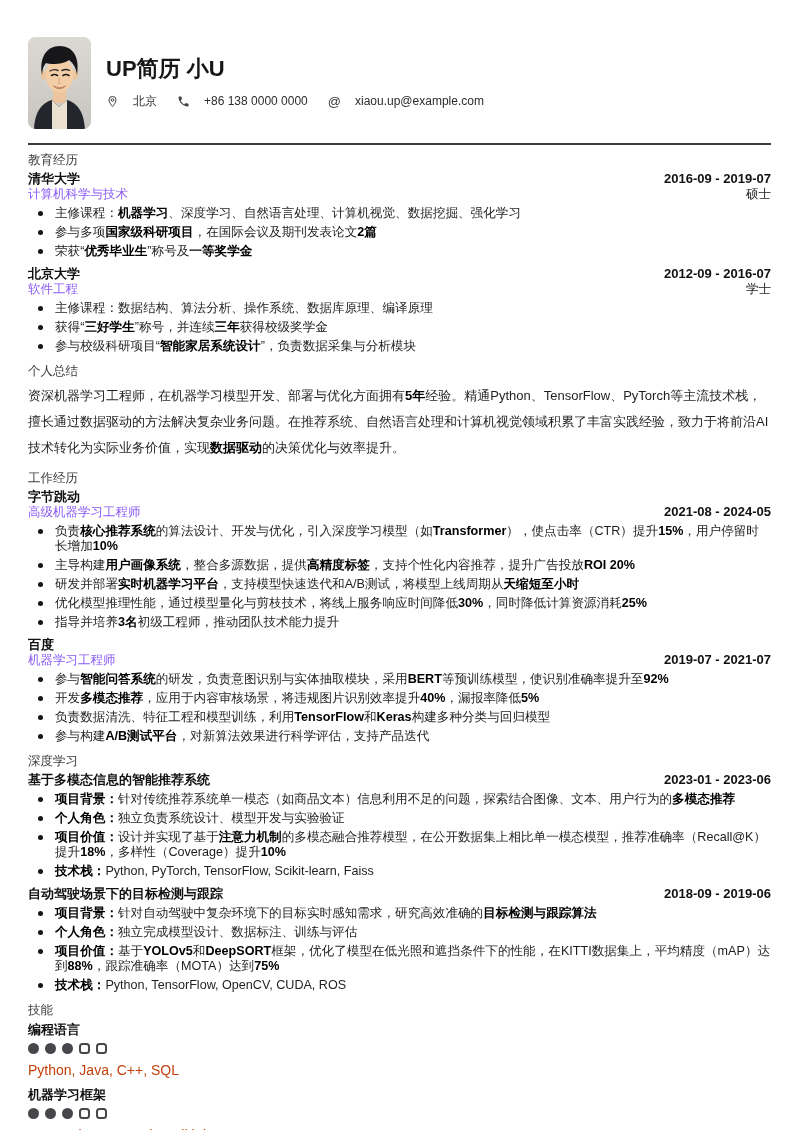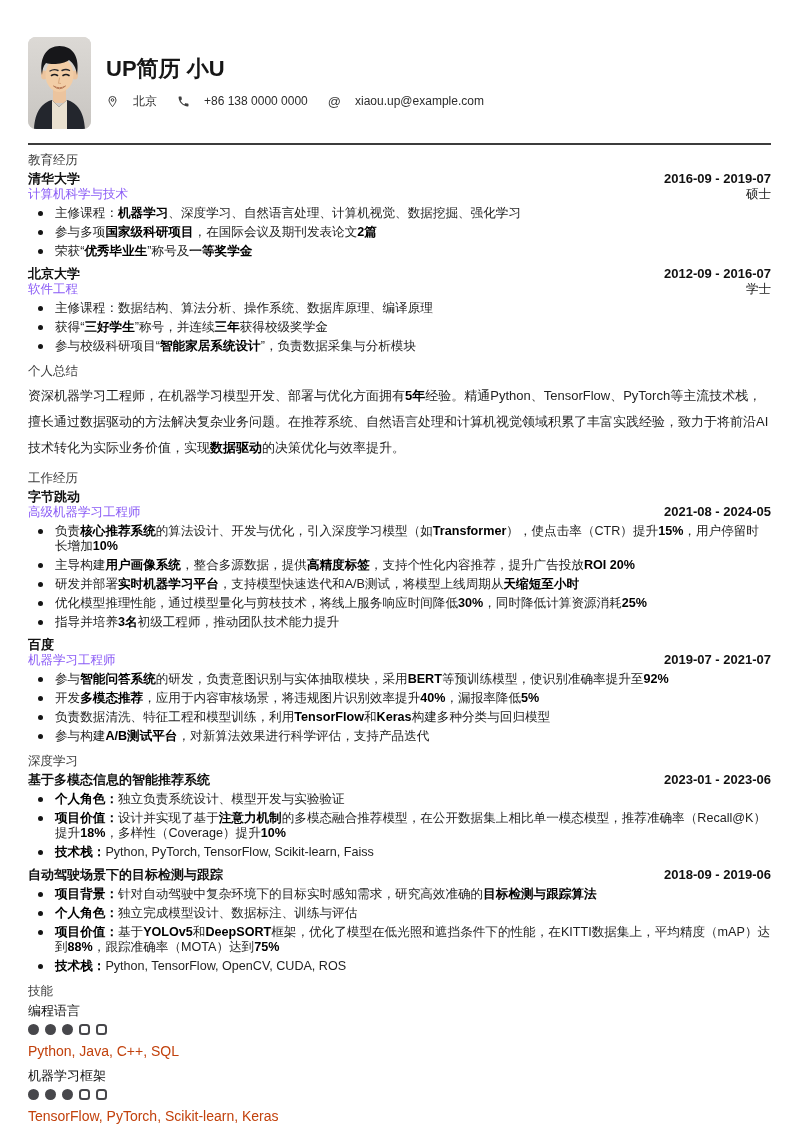--- a/index.html
+++ b/index.html
@@ -46,21 +46,21 @@
   ul.blist li::before {
     content:""; position:absolute; left:10px; top:5px;
     width:5px; height:5px; border-radius:50%; background:#151515;
   }
   b { font-weight:700; color:#000; }
 
   .summary-text { font-size:13px; line-height:26px; color:#1f1f1f; }
 
   
   .skill-group + .skill-group { margin-top:9px; }
-  .sg-label { font-size:13px; font-weight:400; line-height:15px; color:#111; }
+  .sg-label { font-size:13px; font-weight:700; line-height:15px; color:#111; }
   .dots { display:flex; align-items:center; gap:6px; margin:6px 0 9px; }
   .dot { flex:0 0 auto; }
   .dot.f { width:11px; height:11px; border-radius:50%; background:#47474b; }
   .dot.e { width:11px; height:11px; border-radius:3.5px; border:2px solid #47474b; background:#fff; }
   .sg-items { font-size:14px; line-height:15px; color:#c2410c; }
 </style>
 </head>
 <body>
 
 <div class="page">
@@ -216,20 +216,21 @@
     <div class="entry">
       <div class="entry-head">
         <div class="eh-left">
           <div class="etitle">基于多模态信息的智能推荐系统</div>
         </div>
         <div class="eh-right">
           <div class="edate">2023-01 - 2023-06</div>
         </div>
       </div>
       <ul class="blist">
+        <li><b>项目背景：</b>针对传统推荐系统单一模态（如商品文本）信息利用不足的问题，探索结合图像、文本、用户行为的<b>多模态推荐</b></li>
         <li><b>个人角色：</b>独立负责系统设计、模型开发与实验验证</li>
         <li><b>项目价值：</b>设计并实现了基于<b>注意力机制</b>的多模态融合推荐模型，在公开数据集上相比单一模态模型，推荐准确率（Recall@K）提升<b>18%</b>，多样性（Coverage）提升<b>10%</b></li>
         <li><b>技术栈：</b>Python, PyTorch, TensorFlow, Scikit-learn, Faiss</li>
       </ul>
     </div>
 
     <div class="entry">
       <div class="entry-head">
         <div class="eh-left">
           <div class="etitle">自动驾驶场景下的目标检测与跟踪</div>

